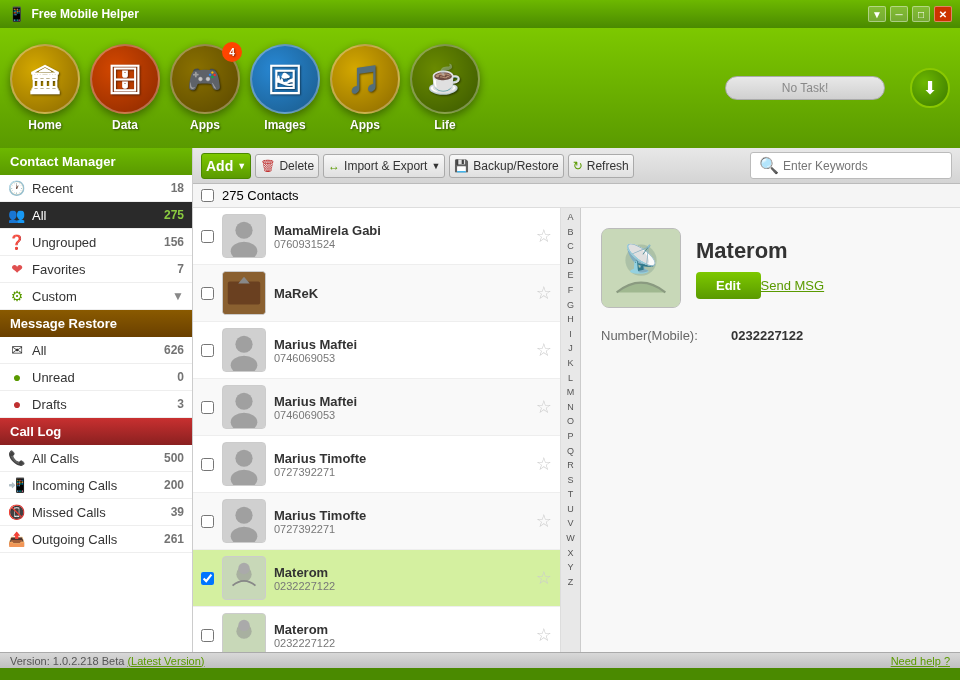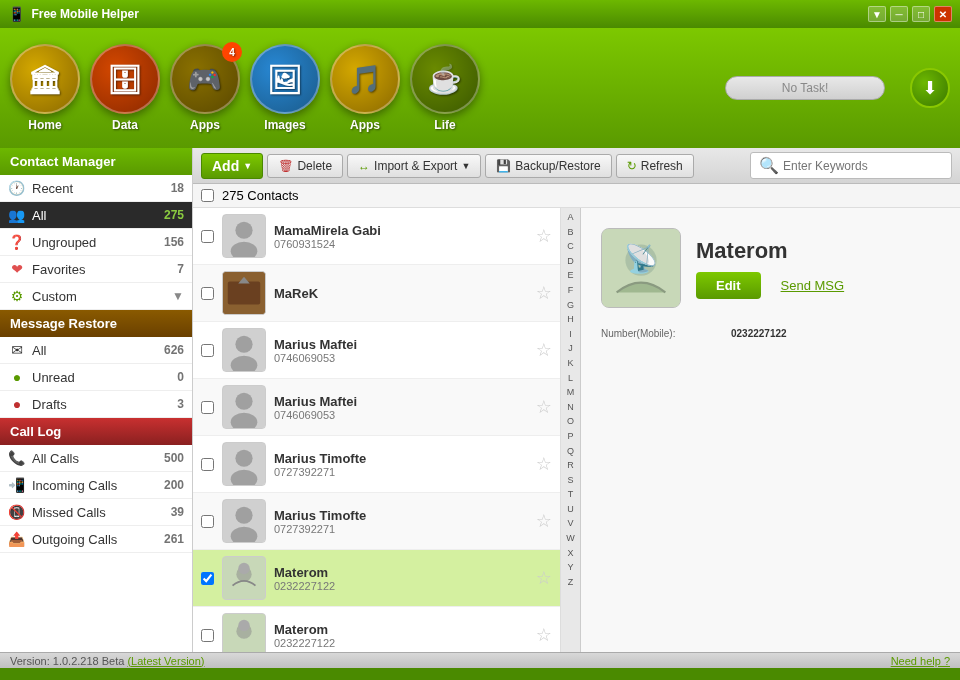--- a/index.html
+++ b/index.html
@@ -115,21 +115,21 @@
 
     
     .toolbar {
       display: flex; align-items: center;
       background: linear-gradient(to bottom, #e8e8e8, #d4d4d4);
       border-bottom: 1px solid #bbb;
       padding: 4px 8px; gap: 4px;
     }
     .toolbar-btn {
       display: flex; align-items: center; gap: 4px;
-      padding: 4px 10px; border: 1px solid #aaa;
+      padding: 4px 4px; border: 1px solid #aaa;
       background: linear-gradient(to bottom, #f8f8f8, #e0e0e0);
       border-radius: 3px; cursor: pointer; font-size: 12px; color: #333;
     }
     .toolbar-btn.green {
       background: linear-gradient(to bottom, #7dc800, #5a9a00);
       color: white; border-color: #4a8800;
       font-weight: bold; font-size: 14px;
     }
     .toolbar-btn .dropdown-arrow { font-size: 9px; }
     .search-box {
@@ -188,31 +188,31 @@
       padding: 20px;
     }
     .detail-header { display: flex; align-items: center; gap: 15px; margin-bottom: 20px; }
     .detail-avatar {
       width: 80px; height: 80px; border-radius: 8px;
       background: linear-gradient(135deg, #b0b0b0, #d0d0d0);
       display: flex; align-items: center; justify-content: center;
       font-size: 36px; color: #888; border: 1px solid #bbb;
     }
     .detail-name { font-size: 22px; font-weight: bold; color: #333; }
-    .detail-actions { display: flex; gap: 20px; margin-top: 8px; }
+    .detail-actions { display: flex; gap: 0; margin-top: 8px; }
     .edit-btn {
       background: linear-gradient(to bottom, #7dc800, #5a9a00);
       color: white; border: none; border-radius: 4px;
       padding: 6px 20px; cursor: pointer; font-size: 13px; font-weight: bold;
     }
     .sendmsg-btn {
       background: none; border: none; color: #5a9a00;
       cursor: pointer; font-size: 13px; text-decoration: underline;
     }
-    .detail-field { display: flex; gap: 10px; margin-top: 10px; font-size: 10px; }
+    .detail-field { display: flex; gap: 10px; margin-top: 10px; font-size: 13px; }
     .detail-label { color: #666; min-width: 120px; }
     .detail-value { color: #333; font-weight: bold; }
 
     
     .status-bar {
       height: 16px; background: linear-gradient(to bottom, #d8d8d8, #c0c0c0);
       border-top: 1px solid #aaa;
       display: flex; align-items: center; padding: 0 10px;
       font-size: 11px; color: #555;
       justify-content: space-between;

